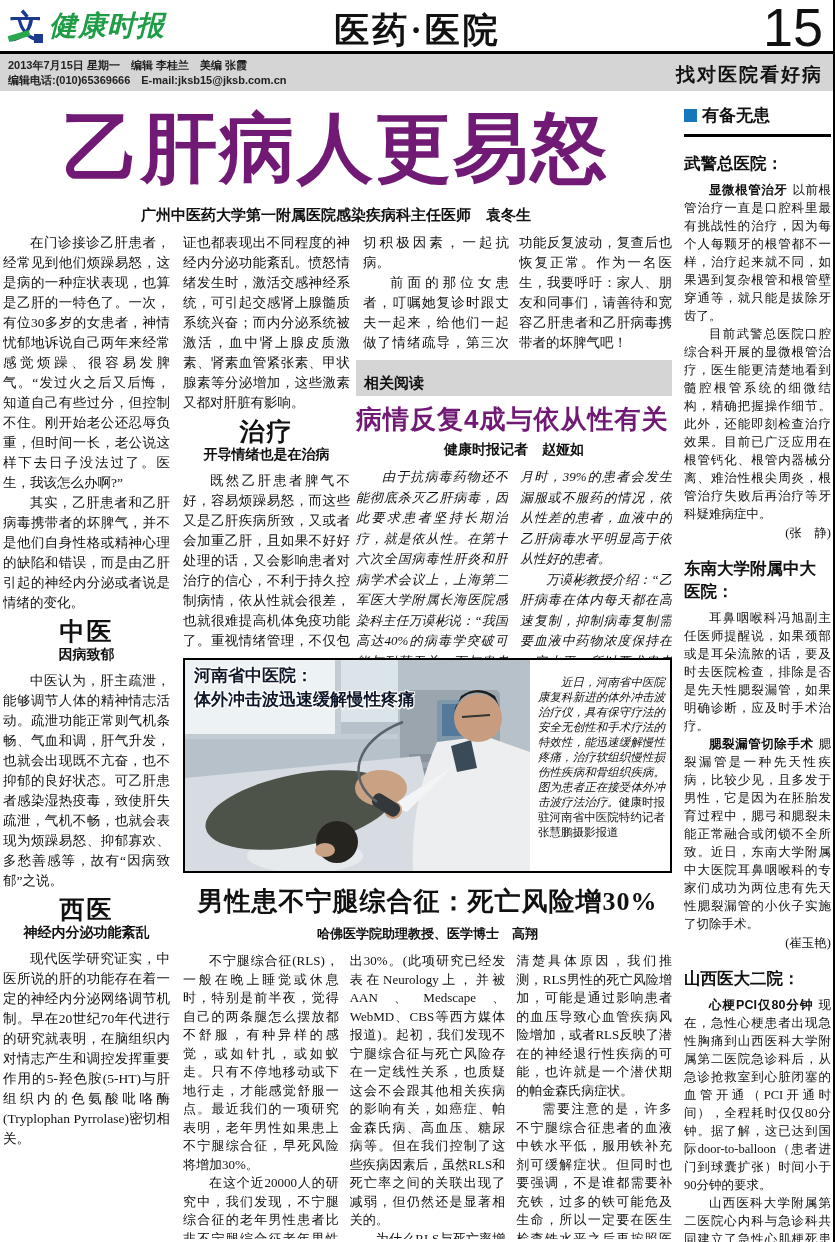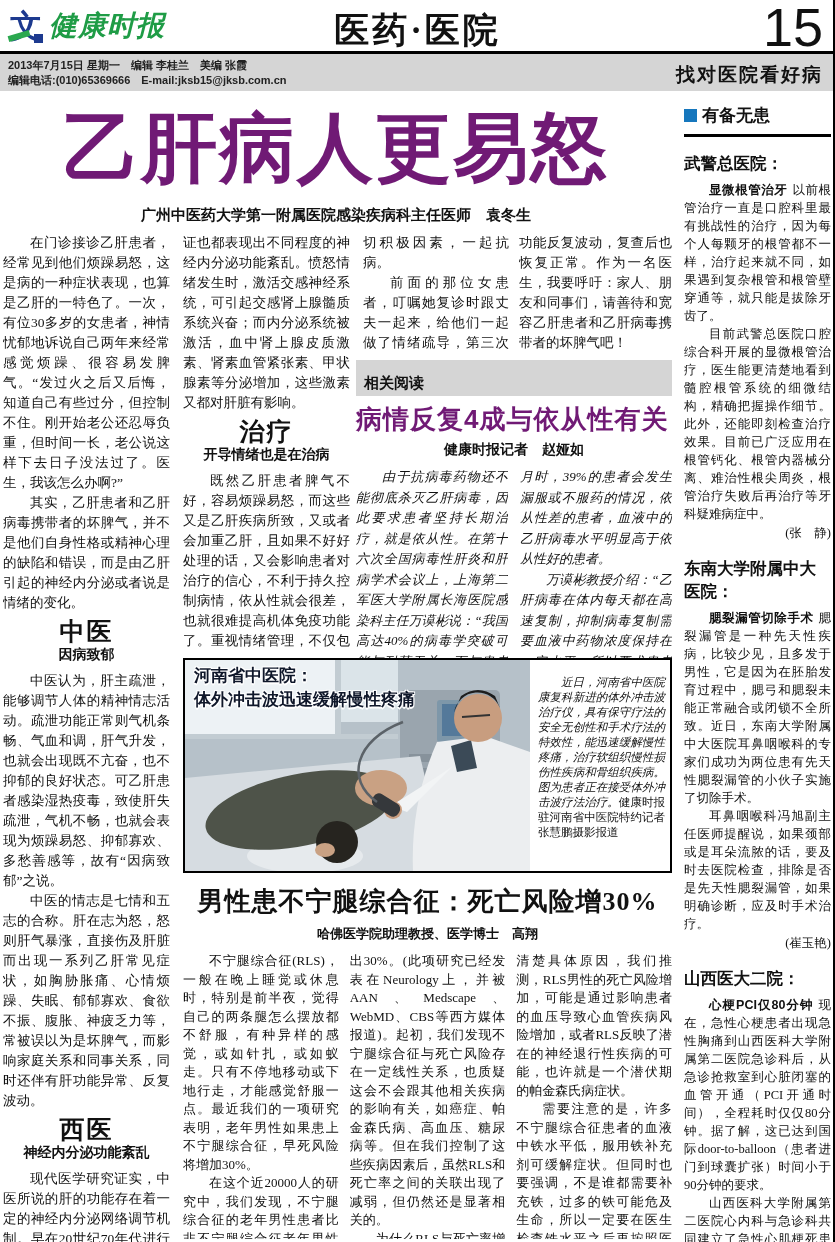--- a/index.html
+++ b/index.html
@@ -101,21 +101,20 @@
 
   <h1 class="m-h">乙肝病人更易怒</h1>
   <div class="m-by">广州中医药大学第一附属医院感染疾病科主任医师　袁冬生</div>
 
   <div class="tcol" style="left:3px; top:233px; width:167px; height:1009px;">
     <p class="p">在门诊接诊乙肝患者，经常见到他们烦躁易怒，这是病的一种症状表现，也算是乙肝的一特色了。一次，有位30多岁的女患者，神情忧郁地诉说自己两年来经常感觉烦躁、很容易发脾气。“发过火之后又后悔，知道自己有些过分，但控制不住。刚开始老公还忍辱负重，但时间一长，老公说这样下去日子没法过了。医生，我该怎么办啊?”</p>
     <p class="p">其实，乙肝患者和乙肝病毒携带者的坏脾气，并不是他们自身性格或精神心理的缺陷和错误，而是由乙肝引起的神经内分泌或者说是情绪的变化。</p>
     <h2 class="sec-h">中医</h2>
     <div class="sec-s">因病致郁</div>
     <p class="p">中医认为，肝主疏泄，能够调节人体的精神情志活动。疏泄功能正常则气机条畅、气血和调，肝气升发，也就会出现既不亢奋，也不抑郁的良好状态。可乙肝患者感染湿热疫毒，致使肝失疏泄，气机不畅，也就会表现为烦躁易怒、抑郁寡欢、多愁善感等，故有“因病致郁”之说。</p>
-    <p class="p">中医的情志是七情和五志的合称。肝在志为怒，怒则肝气暴涨，直接伤及肝脏而出现一系列乙肝常见症状，如胸胁胀痛、心情烦躁、失眠、郁郁寡欢、食欲不振、腹胀、神疲乏力等，常被误以为是坏脾气，而影响家庭关系和同事关系，同时还伴有肝功能异常、反复波动。</p>
     <h2 class="sec-h">西医</h2>
     <div class="sec-s">神经内分泌功能紊乱</div>
     <p class="p">现代医学研究证实，中医所说的肝的功能存在着一定的神经内分泌网络调节机制。早在20世纪70年代进行的研究就表明，在脑组织内对情志产生和调控发挥重要作用的5-羟色胺(5-HT)与肝组织内的色氨酸吡咯酶(Tryplophan Pyrrolase)密切相关。</p>
 
   </div>
 
   <div class="tcol" style="left:183px; top:233px; width:167px; height:417px;">
     <p class="p0">证也都表现出不同程度的神经内分泌功能紊乱。愤怒情绪发生时，激活交感神经系统，可引起交感肾上腺髓质系统兴奋；而内分泌系统被激活，血中肾上腺皮质激素、肾素血管紧张素、甲状腺素等分泌增加，这些激素又都对肝脏有影响。</p>
     <h2 class="sec-h">治疗</h2>
     <div class="sec-s">开导情绪也是在治病</div>
@@ -226,24 +225,24 @@
       <h3 class="sb-hosp">武警总医院：</h3>
       <p class="sb-p">
         <b class="sb-lead">显微根管治牙</b><span>以前根管治疗一直是口腔科里最有挑战性的治疗，因为每个人每颗牙的根管都不一样，治疗起来就不同，如果遇到复杂根管和根管壁穿通等，就只能是拔除牙齿了。</span>
       </p>
       <p class="sb-p">目前武警总医院口腔综合科开展的显微根管治疗，医生能更清楚地看到髓腔根管系统的细微结构，精确把握操作细节。此外，还能即刻检查治疗效果。目前已广泛应用在根管钙化、根管内器械分离、难治性根尖周炎，根管治疗失败后再治疗等牙科疑难病症中。</p>
       <p class="sb-sig">(张　静)</p>
     </div>
 
     <div>
       <h3 class="sb-hosp">东南大学附属中大医院：</h3>
+      <p class="sb-p">耳鼻咽喉科冯旭副主任医师提醒说，如果颈部或是耳朵流脓的话，要及时去医院检查，排除是否是先天性腮裂漏管，如果明确诊断，应及时手术治疗。</p>
       <p class="sb-p">
         <b class="sb-lead">腮裂漏管切除手术</b><span>腮裂漏管是一种先天性疾病，比较少见，且多发于男性，它是因为在胚胎发育过程中，腮弓和腮裂未能正常融合或闭锁不全所致。近日，东南大学附属中大医院耳鼻咽喉科的专家们成功为两位患有先天性腮裂漏管的小伙子实施了切除手术。</span>
       </p>
-      <p class="sb-p">耳鼻咽喉科冯旭副主任医师提醒说，如果颈部或是耳朵流脓的话，要及时去医院检查，排除是否是先天性腮裂漏管，如果明确诊断，应及时手术治疗。</p>
       <p class="sb-sig">(崔玉艳)</p>
     </div>
 
     <div>
       <h3 class="sb-hosp">山西医大二院：</h3>
       <p class="sb-p">
         <b class="sb-lead">心梗PCI仅80分钟</b><span>现在，急性心梗患者出现急性胸痛到山西医科大学附属第二医院急诊科后，从急诊抢救室到心脏闭塞的血管开通（PCI开通时间），全程耗时仅仅80分钟。据了解，这已达到国际door-to-balloon（患者进门到球囊扩张）时间小于90分钟的要求。</span>
       </p>
       <p class="sb-p">山西医科大学附属第二医院心内科与急诊科共同建立了急性心肌梗死患者诊治绿色通道。大大降低或避免了急性心肌梗死的发生率，从而还减少了急性心肌梗死致命性并发症的发生，从根本上改善了患者的预后。</p>
 

